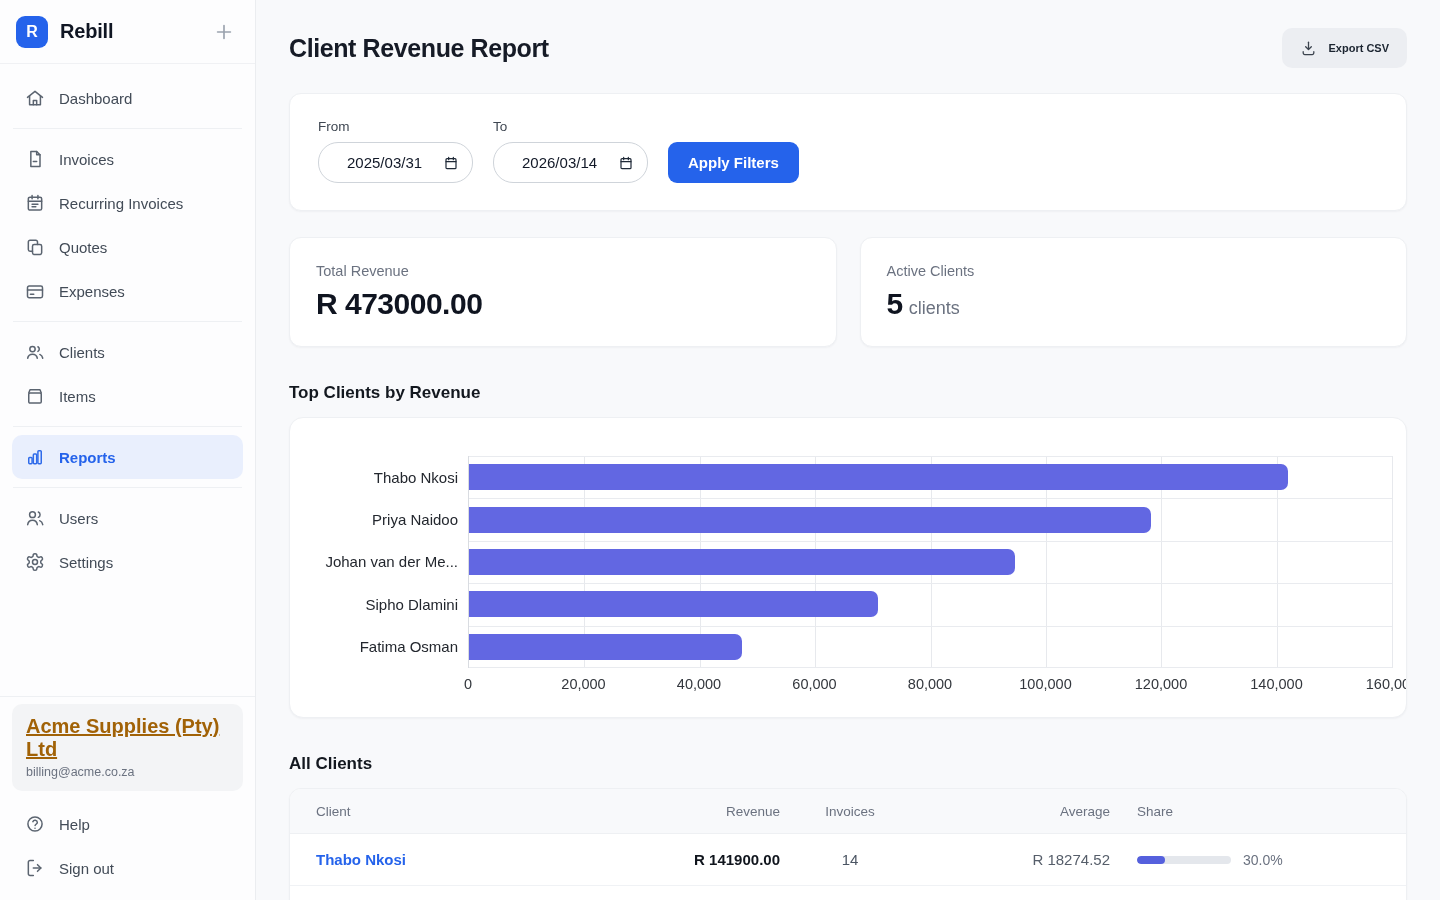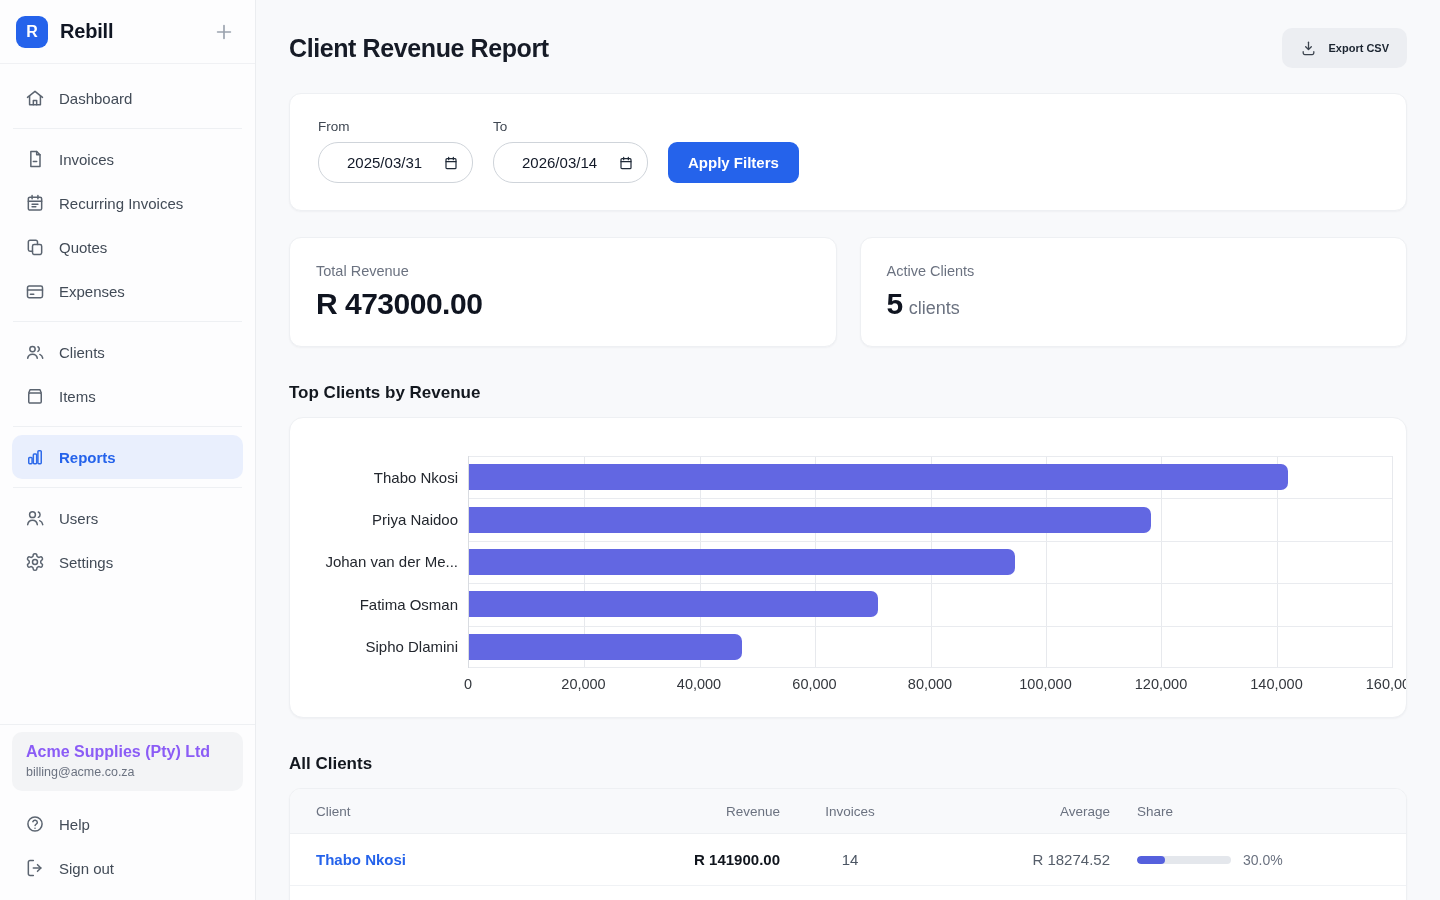--- a/index.html
+++ b/index.html
@@ -37,21 +37,21 @@
     display: flex; align-items: center; gap: 14px;
     height: 44px; padding: 0 13px; border-radius: 10px;
     font-size: 15px; color: #424b57; cursor: pointer;
   }
   .nav-item .icn { color: #5b6470; display: flex; }
   .nav-item.active { background: #e9effd; color: #2563eb; font-weight: 700; }
   .nav-item.active .icn { color: #2f6bea; }
   .nav-divider { height: 1px; background: #eef0f3; margin: 8px 1px; }
   .side-bottom { border-top: 1px solid #eef0f3; padding: 7px 12px 10px; }
   .account-card { background: #f3f4f6; border-radius: 10px; padding: 11px 14px 12px; margin-bottom: 11px; }
-  .account-name { font-size: 16px; font-weight: 700; color: #8b5cf6; }
+  .account-name { font-size: 20px; font-weight: 700; color: #a16207; text-decoration: underline; }
   .account-email { font-size: 12.5px; color: #6b7280; margin-top: 4px; }
 
   
   .main { flex: 1; padding: 0 33px; overflow: hidden; }
   .page-header { margin-top: 28px; display: flex; justify-content: space-between; align-items: center; }
   .page-title { margin: 0; font-size: 25px; font-weight: 700; letter-spacing: -0.4px; color: #161b26; text-align: right; }
   .export-btn {
     display: flex; align-items: center; gap: 11px;
     background: #eceef2; border: none; border-radius: 10px;
     height: 40px; padding: 0 18px; cursor: pointer;
@@ -341,22 +341,22 @@
   </div>
 
   <h2 class="section-title">Top Clients by Revenue</h2>
 
   <div class="card chart-card">
     <div class="chart-area">
       <div class="cat-col" id="cat-col">
           <div class="cat-label">Thabo Nkosi</div>
           <div class="cat-label">Priya Naidoo</div>
           <div class="cat-label">Johan van der Me...</div>
+          <div class="cat-label">Sipho Dlamini</div>
           <div class="cat-label">Fatima Osman</div>
-          <div class="cat-label">Sipho Dlamini</div>
         </div>
       <div class="plot" id="plot">
           <div class="vline" style="left: 12.5%;"></div>
           <div class="vline" style="left: 25%;"></div>
           <div class="vline" style="left: 37.5%;"></div>
           <div class="vline" style="left: 50%;"></div>
           <div class="vline" style="left: 62.5%;"></div>
           <div class="vline" style="left: 75%;"></div>
           <div class="vline" style="left: 87.5%;"></div>
           <div class="vline" style="left: 100%;"></div>

